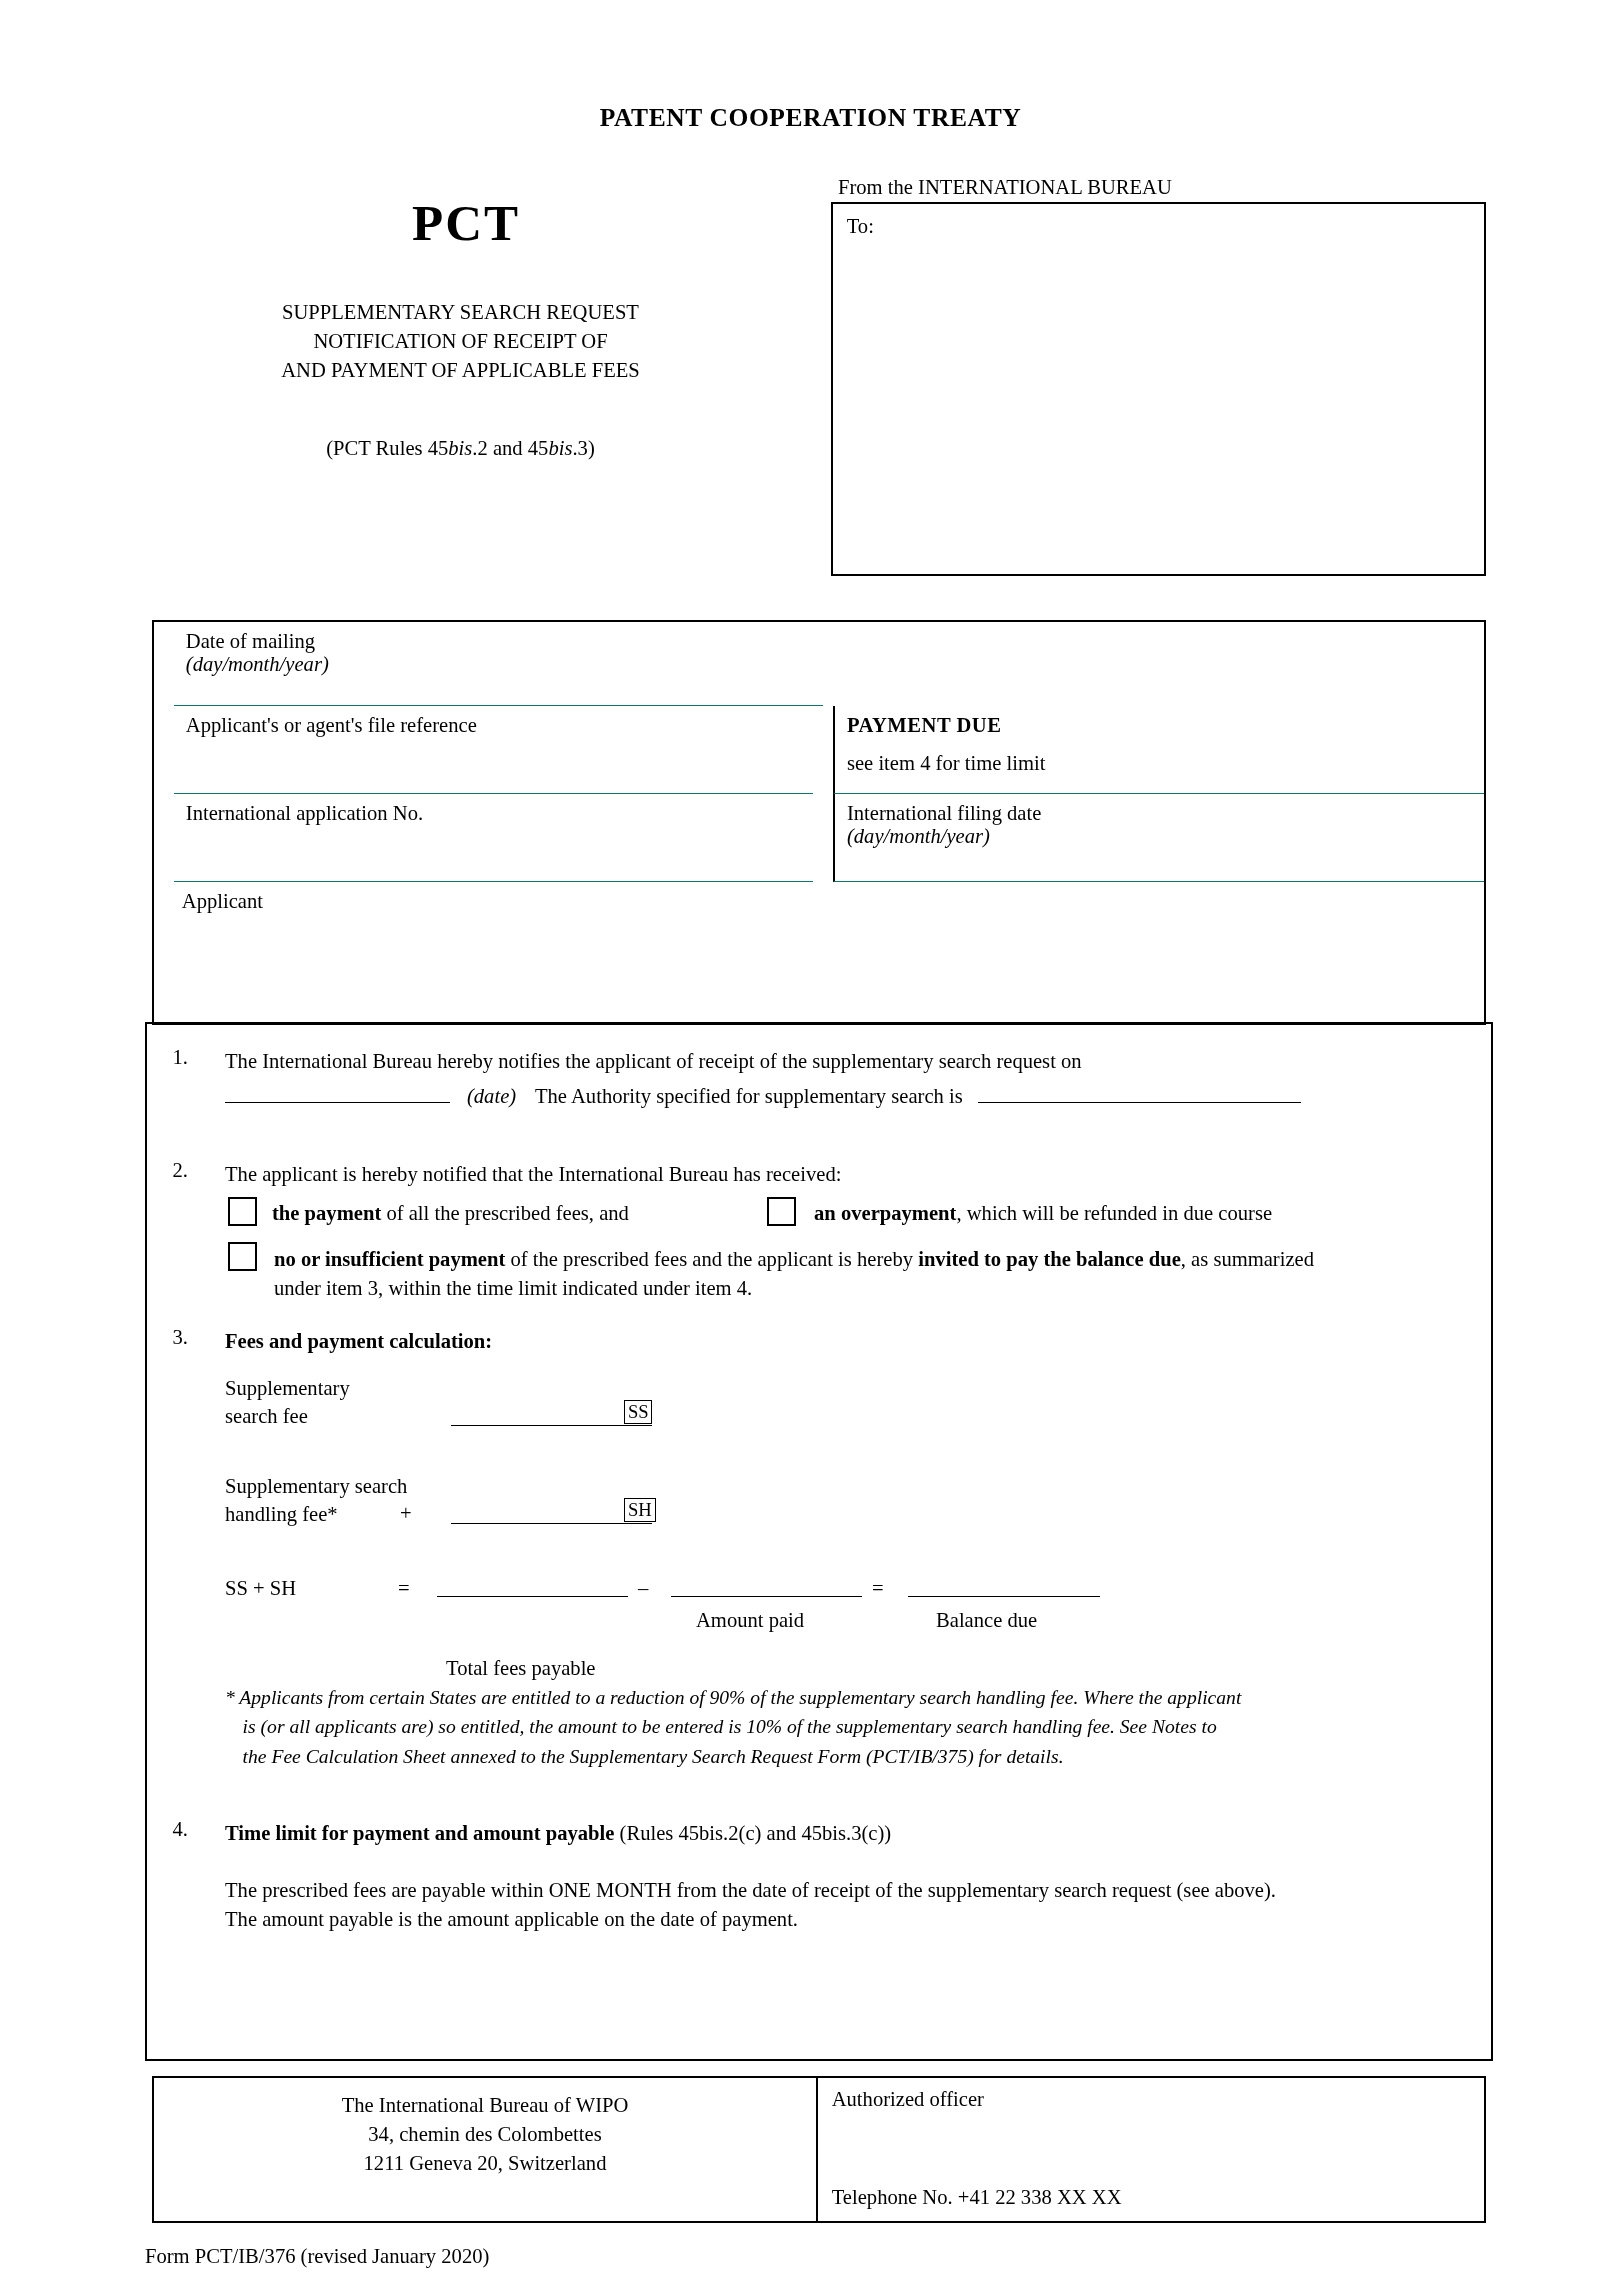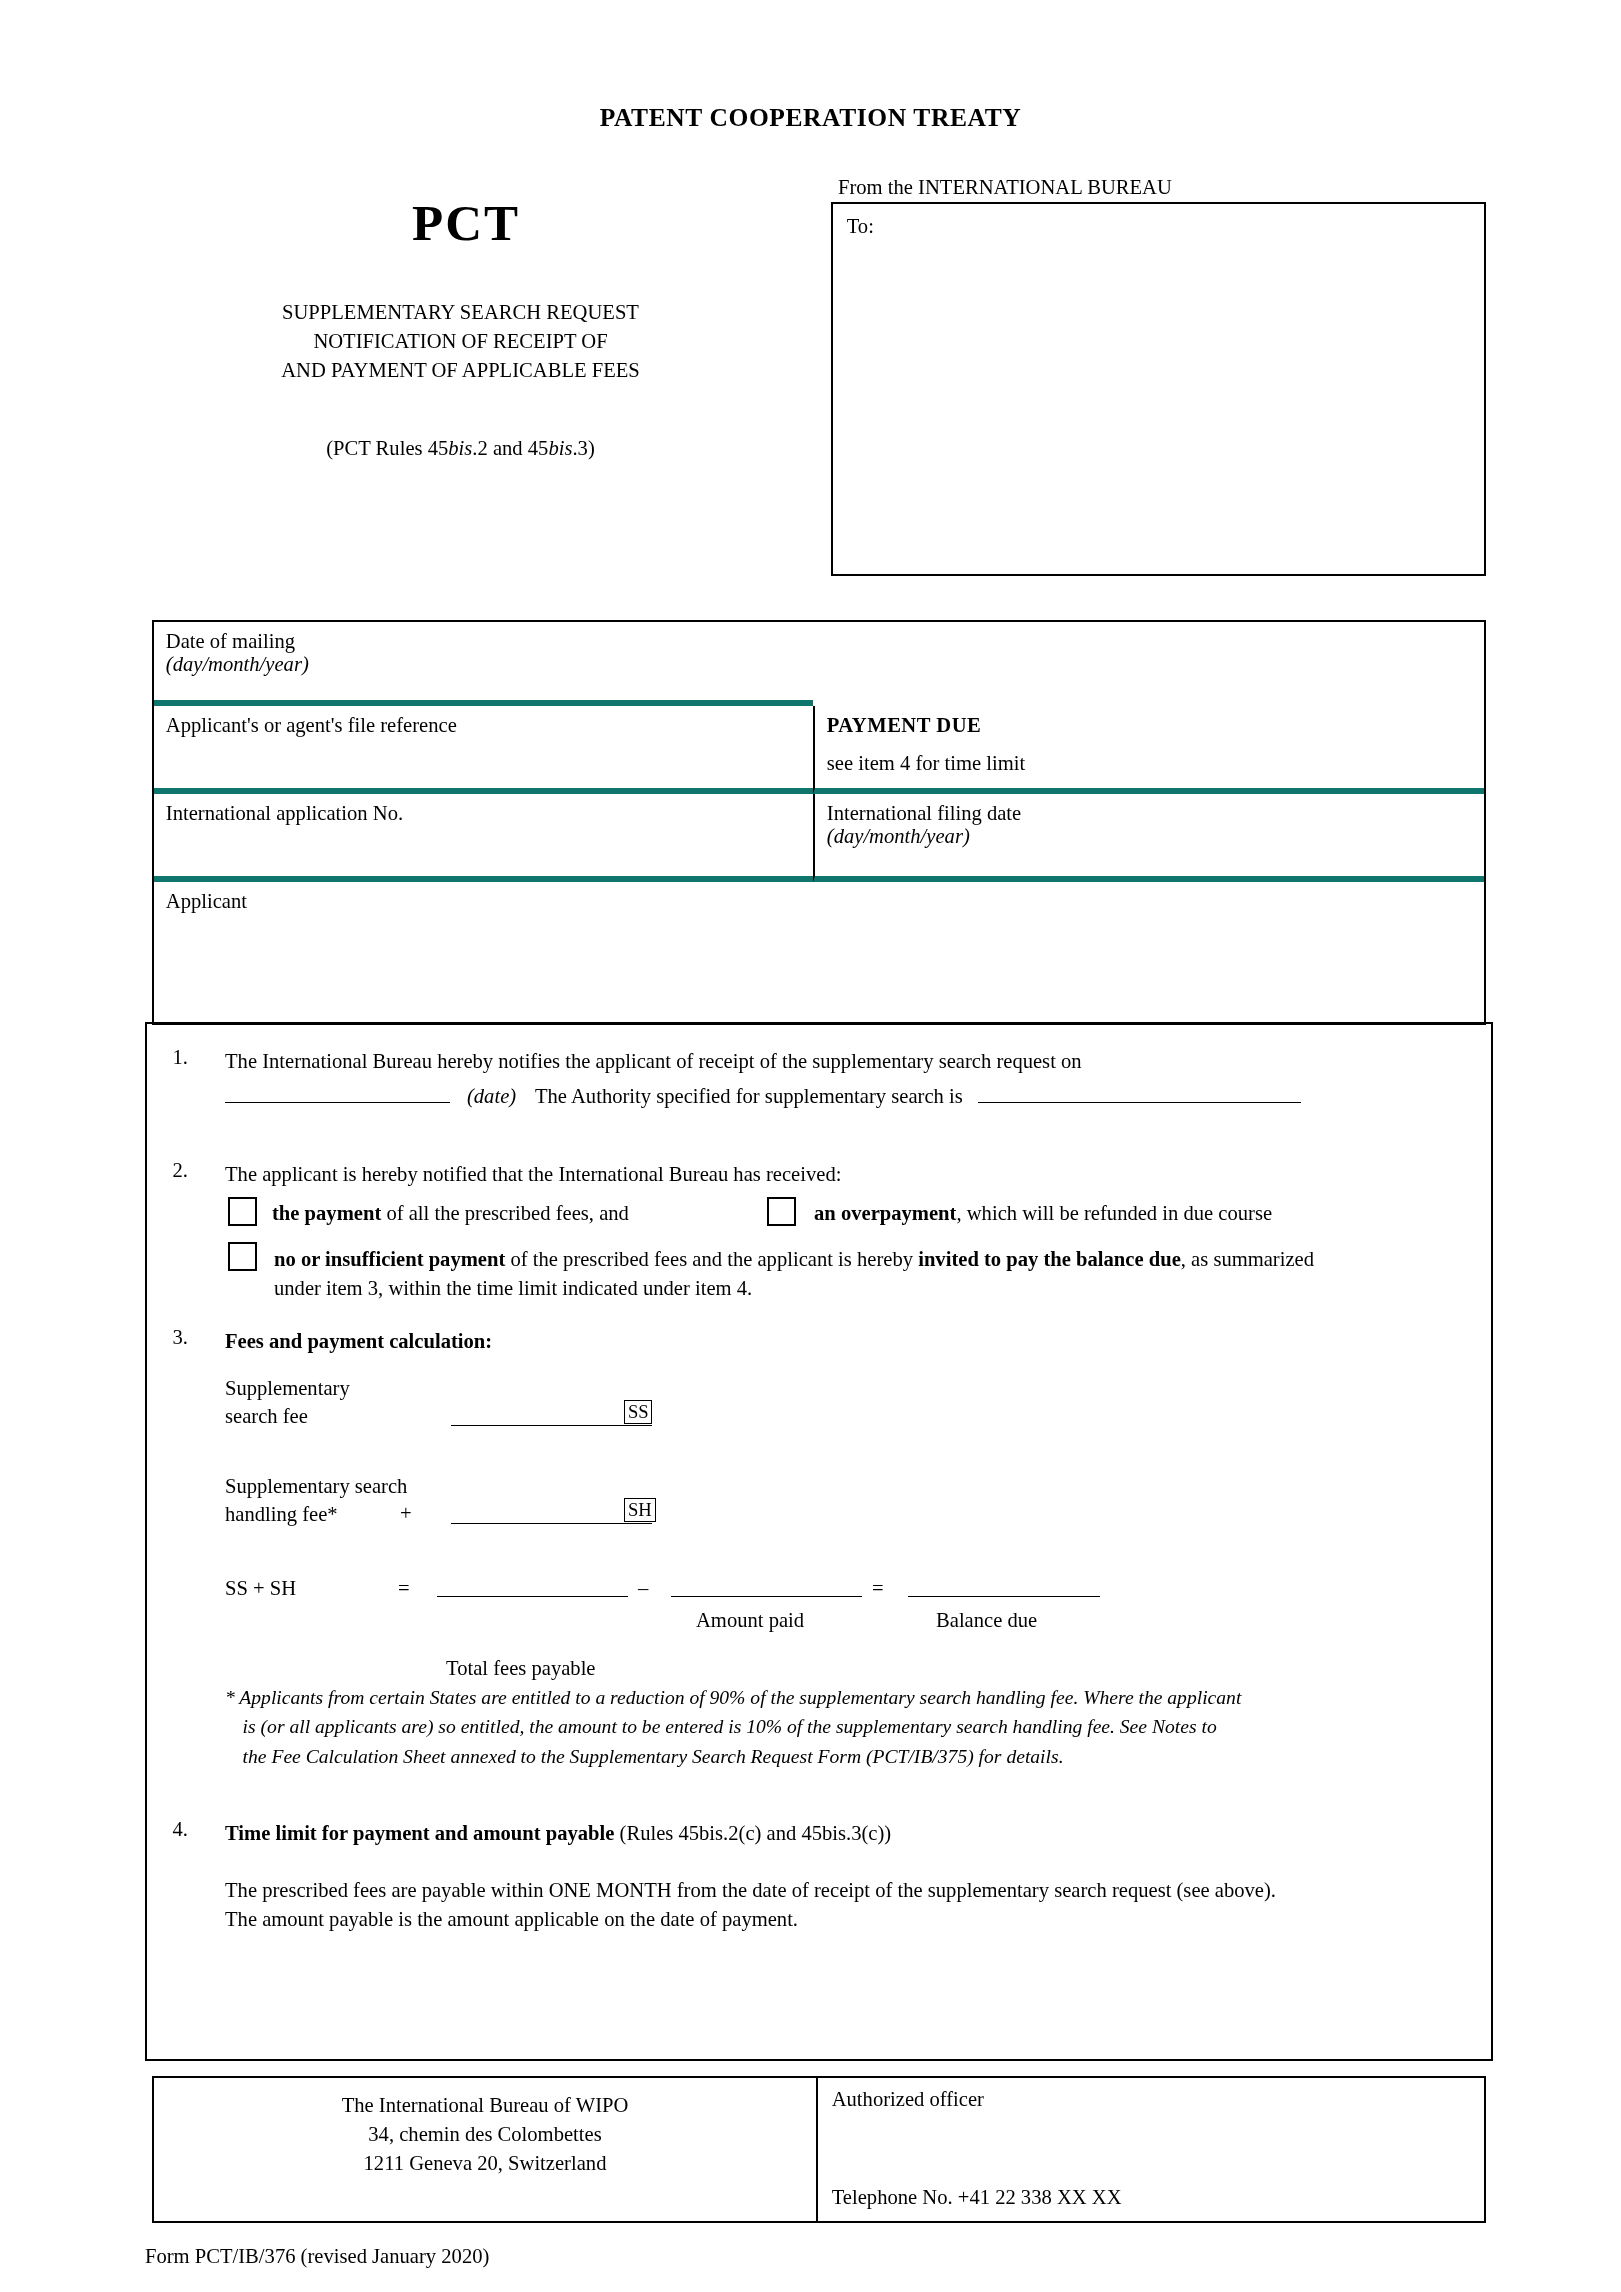--- a/index.html
+++ b/index.html
@@ -97,28 +97,28 @@
     width: 100%;
     box-sizing: border-box;
   }
   .cell {
     box-sizing: border-box;
     padding: 7.8px 9.8px 5.9px 11.8px;
     font-size: 20.6px;
     position: relative;
   }
   .bl { border-left: 2px solid #000; }
-  .bb { border-bottom: 6px solid #0f766e; }
+  .bb { border-bottom: 1px solid #0f766e; margin-left: 20px; }
   .c-left { width: 659px; }
   .c-right { width: 671px; }
   .italic { font-style: italic; }
   .h-mail { height: 84px; }
   .h-ref { height: 88px; }
   .h-appno { height: 88px; }
-  .h-applicant { height: 141px; }
+  .h-applicant { height: 141px; margin-left: 16px; }
   .payment-due {
     font-weight: bold;
     font-size: 20.6px;
     letter-spacing: 0.5px;
   }
   .payment-sub {
     font-size: 20.6px;
     margin-top: 15.7px;
     padding-right: 127px;
   }

